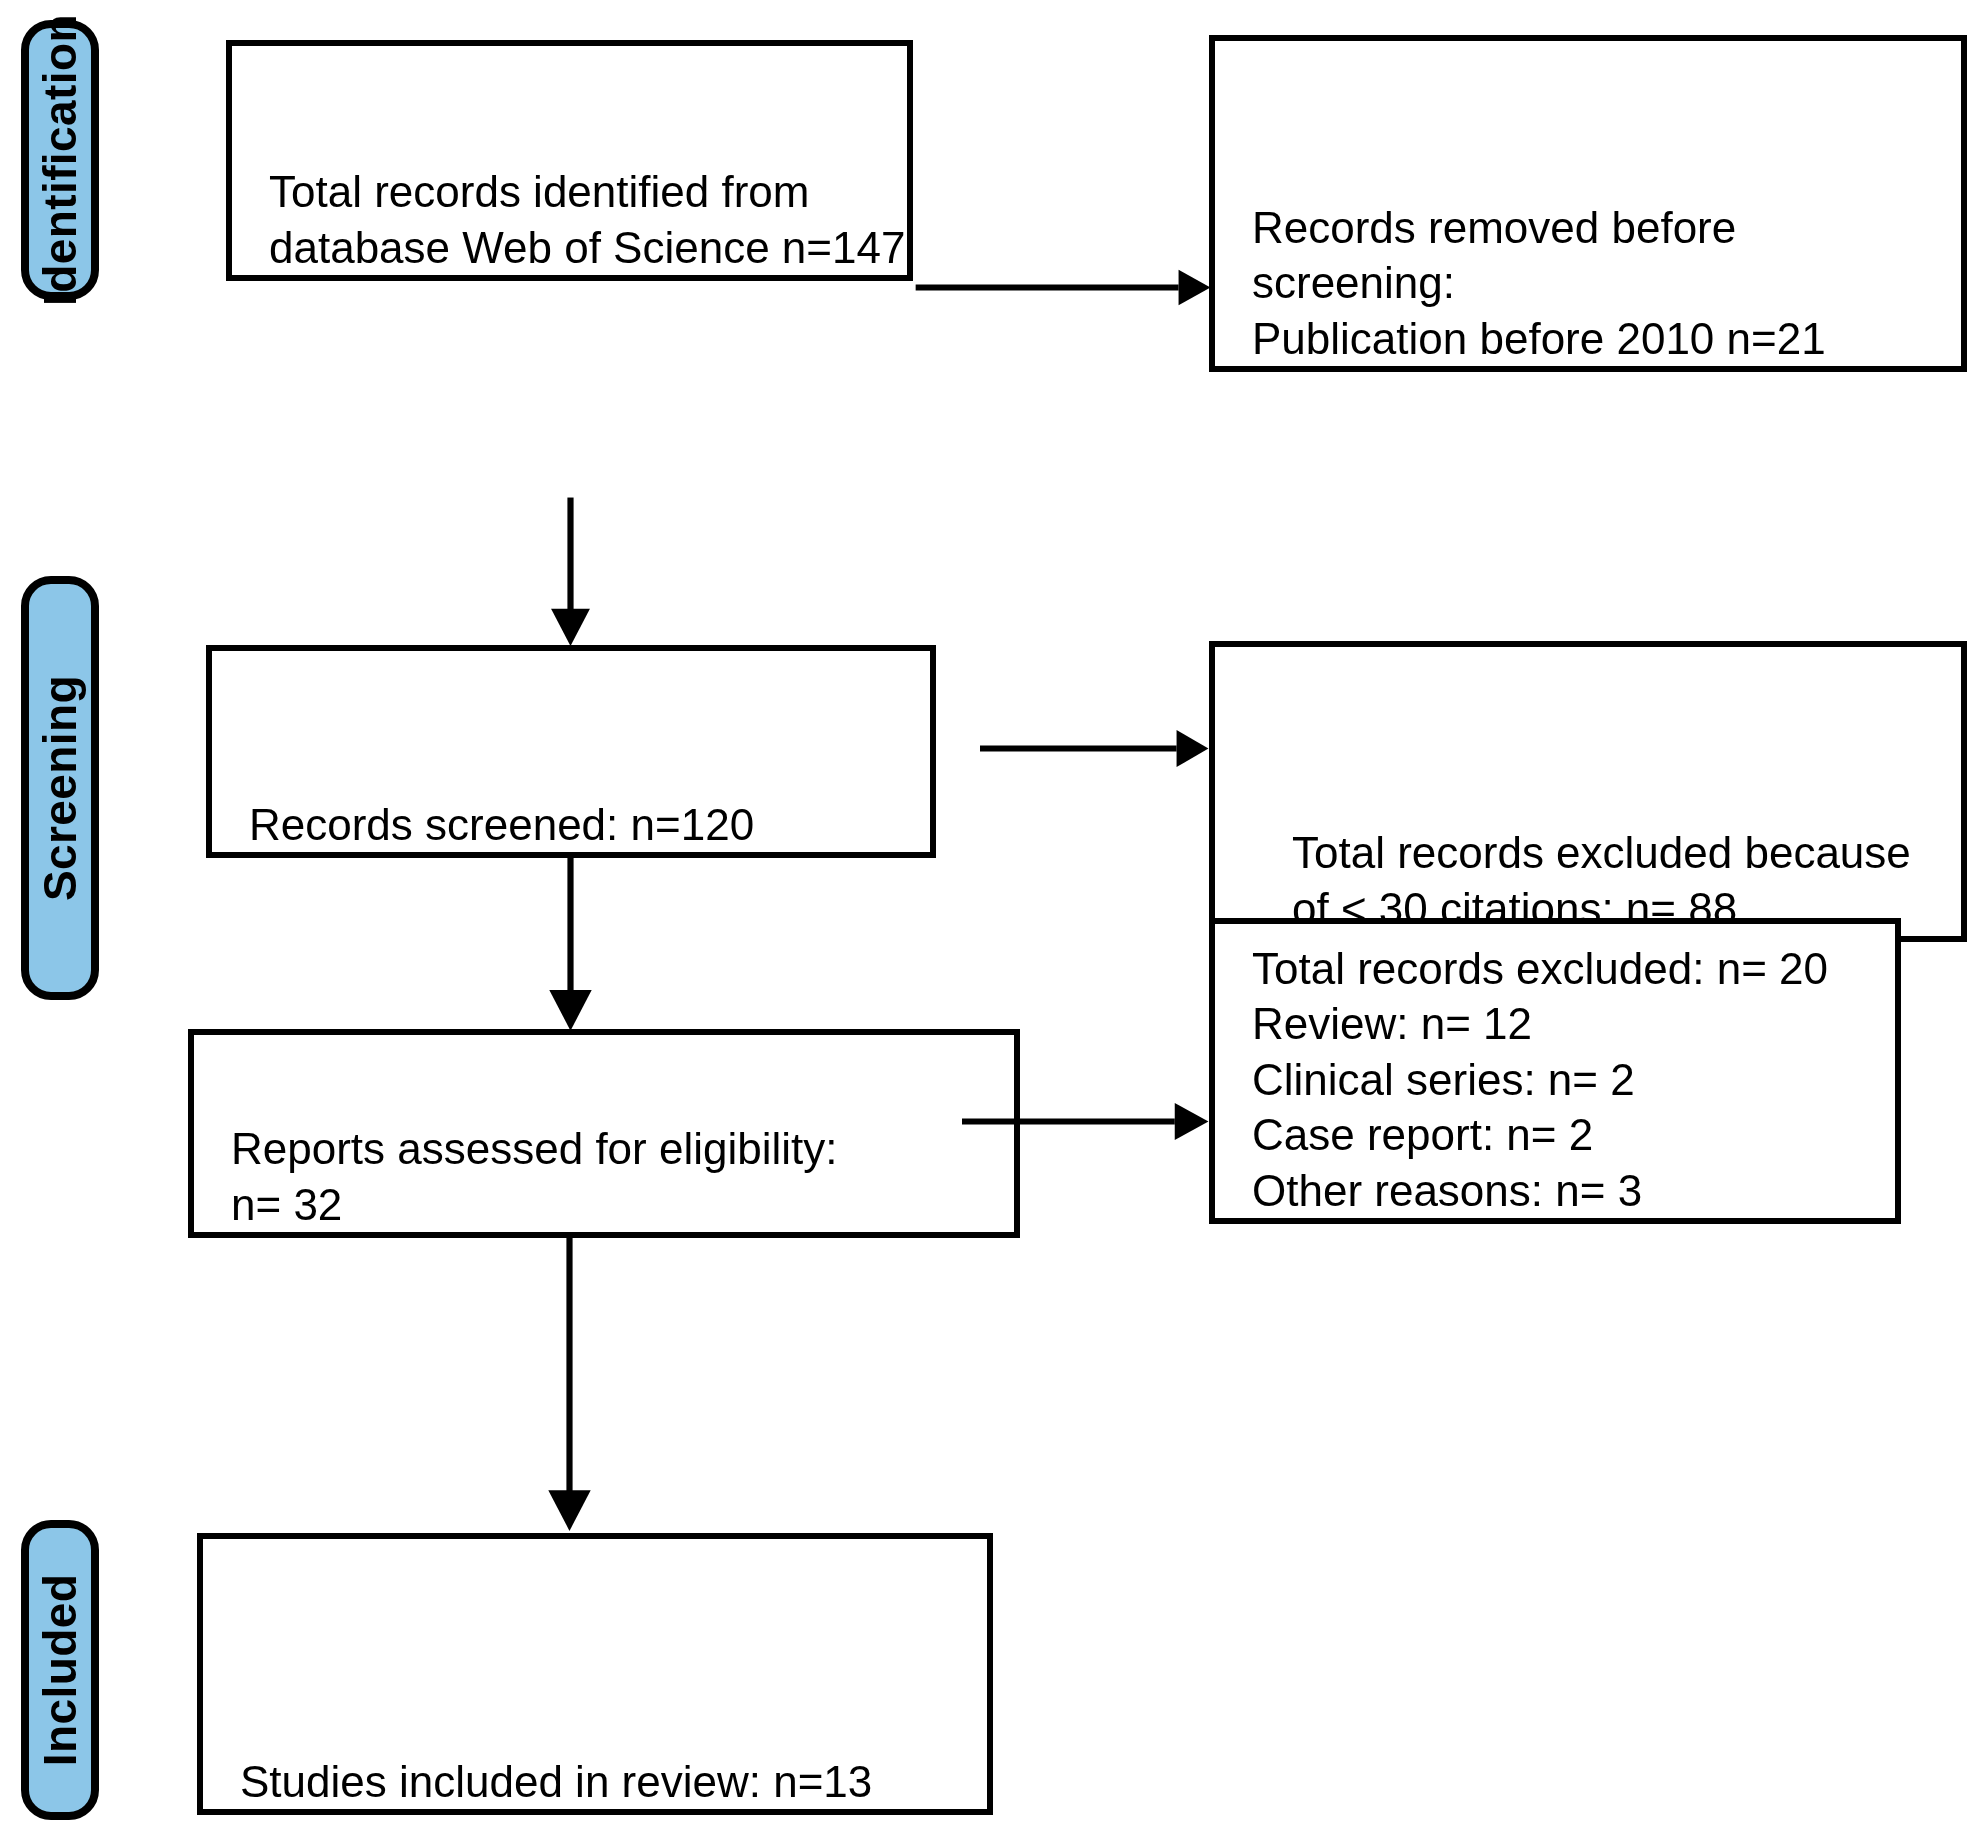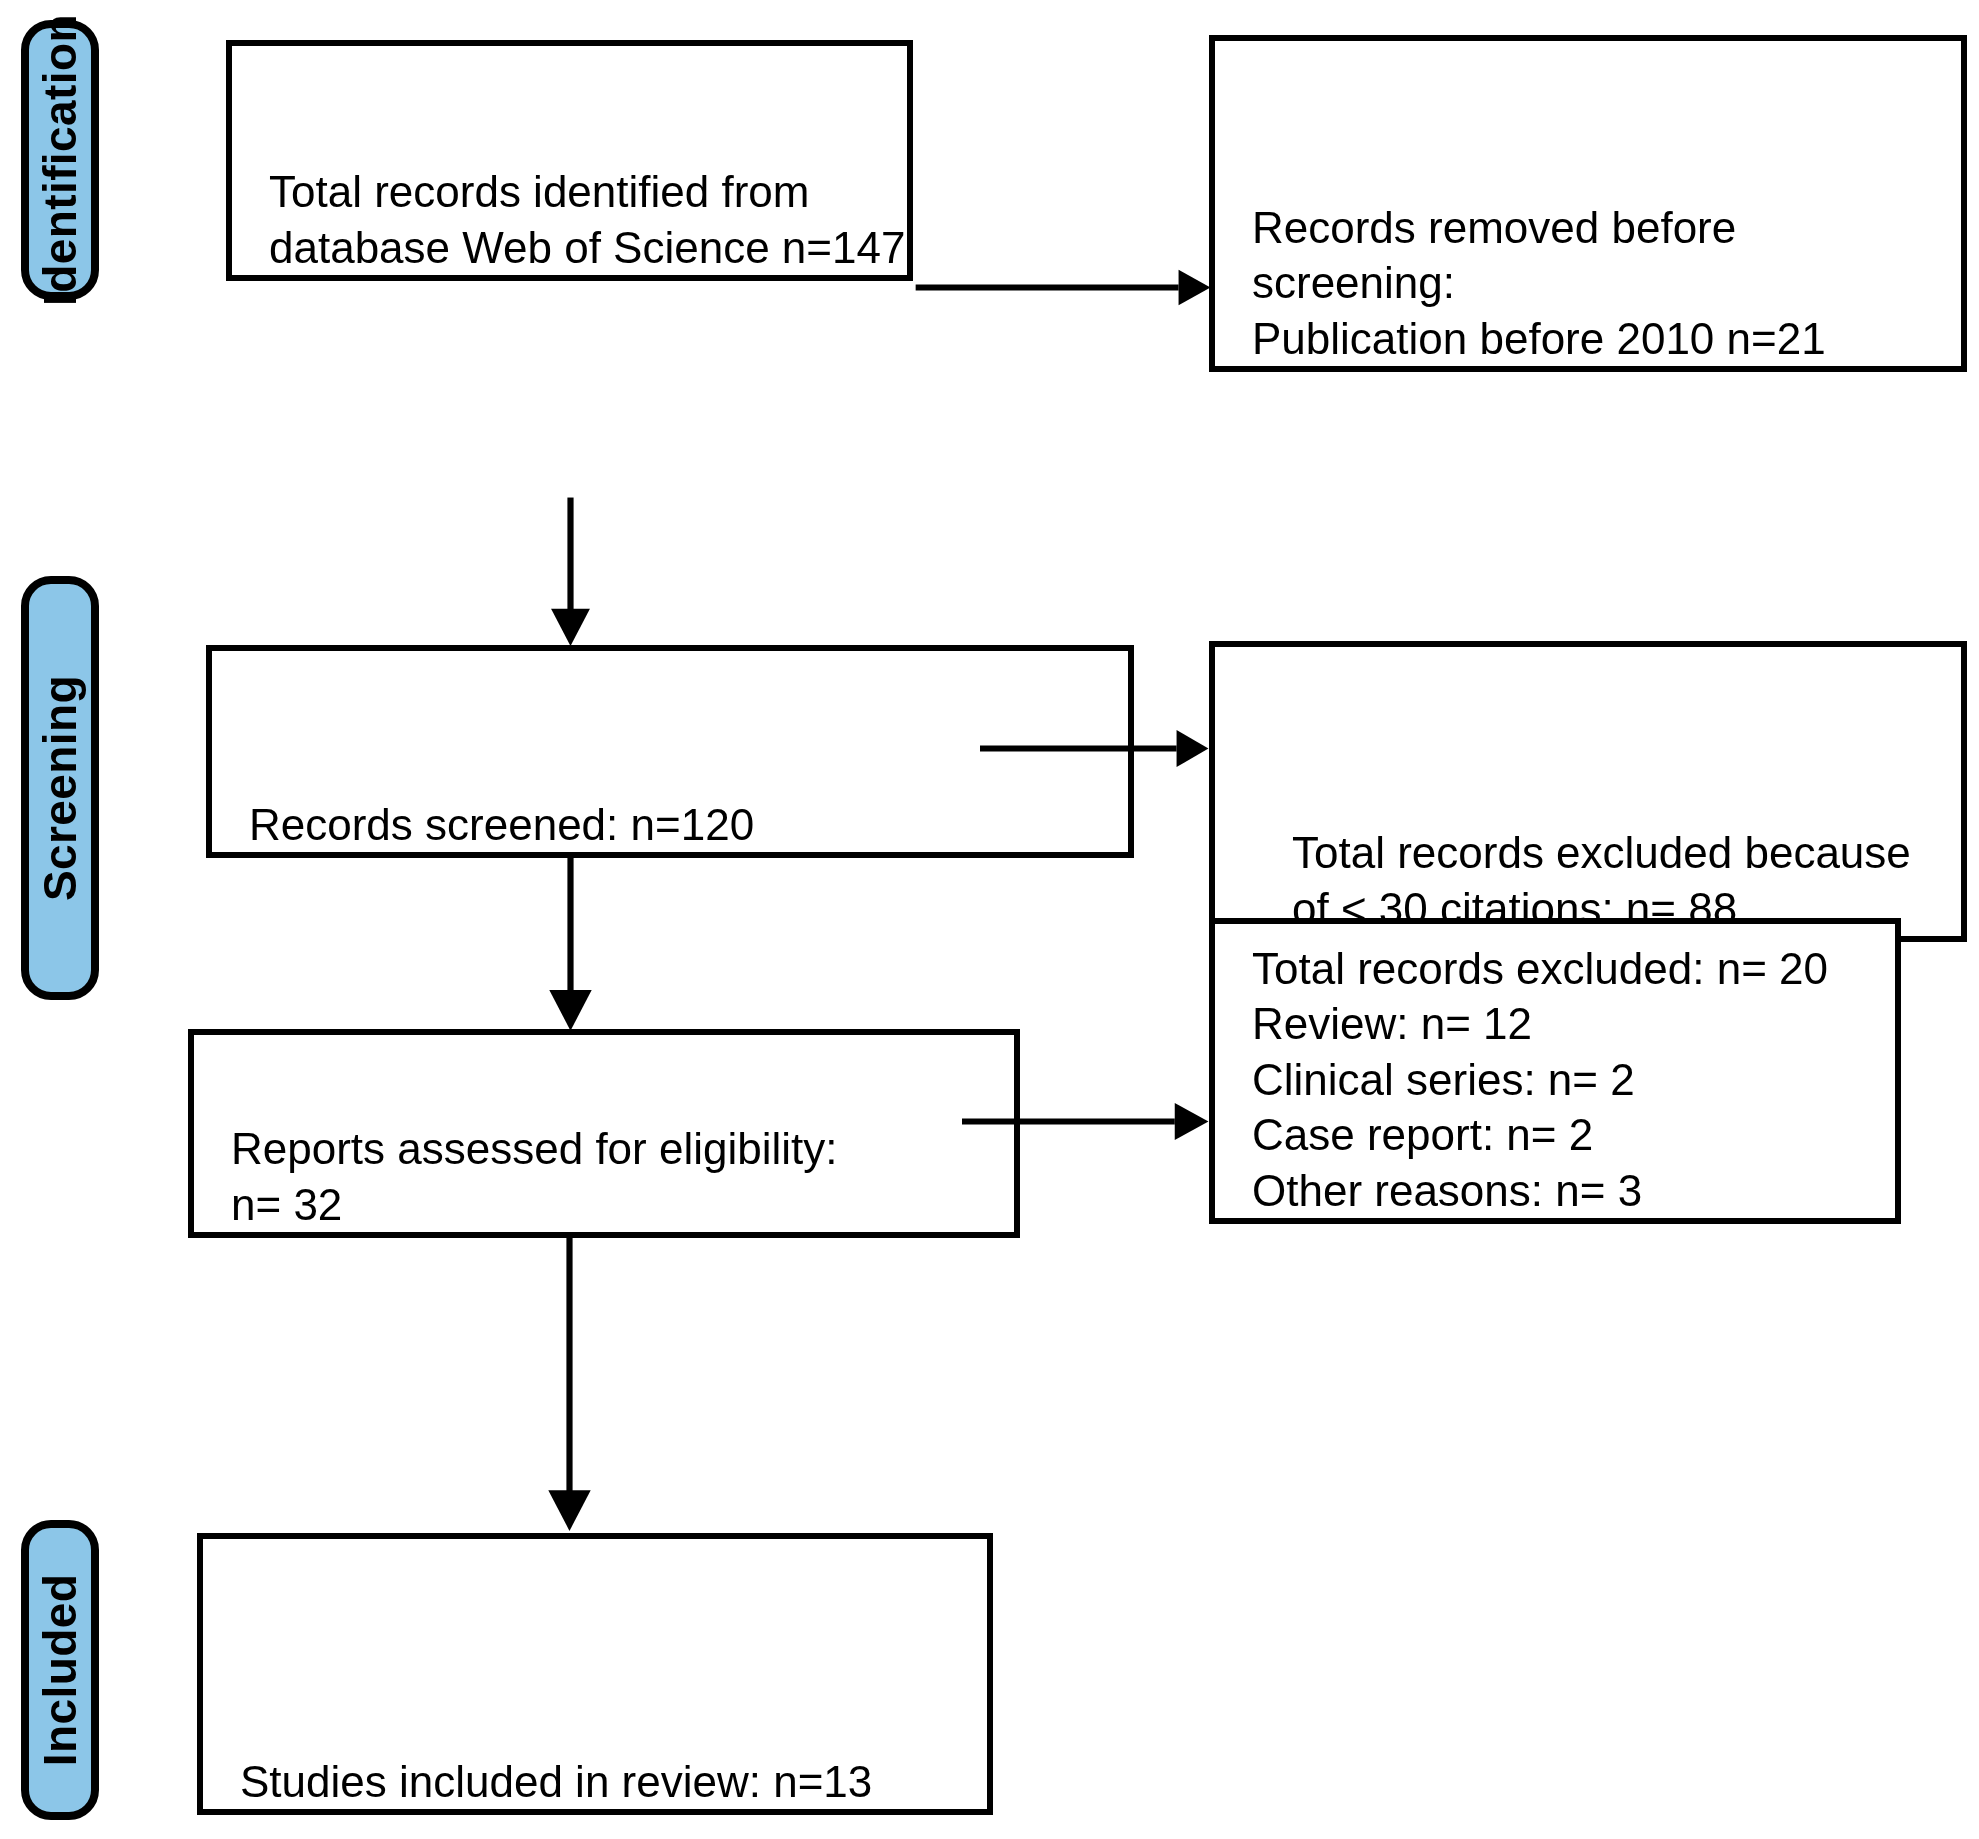--- a/index.html
+++ b/index.html
@@ -87,21 +87,21 @@
     <span class="flow-box-text">Total records identified from
 database Web of Science n=147</span>
   </div>
 
   <div class="flow-box" style="left:1209px; top:35px; width:758px; height:337px;">
     <span class="flow-box-text">Records removed before
 screening:
 Publication before 2010 n=21</span>
   </div>
 
-  <div class="flow-box" style="left:206px; top:645px; width:928px; height:213px;">
+  <div class="flow-box" style="left:206px; top:645px; width:730px; height:213px;">
     <span class="flow-box-text">Records screened: n=120</span>
   </div>
 
   <div class="flow-box" style="left:1209px; top:641px; width:758px; height:301px;padding-left:40px;">
     <span class="flow-box-text">Total records excluded because
 of &lt; 30 citations: n= 88</span>
   </div>
 
   <div class="flow-box" style="left:188px; top:1029px; width:832px; height:209px;">
     <span class="flow-box-text">Reports assessed for eligibility:

